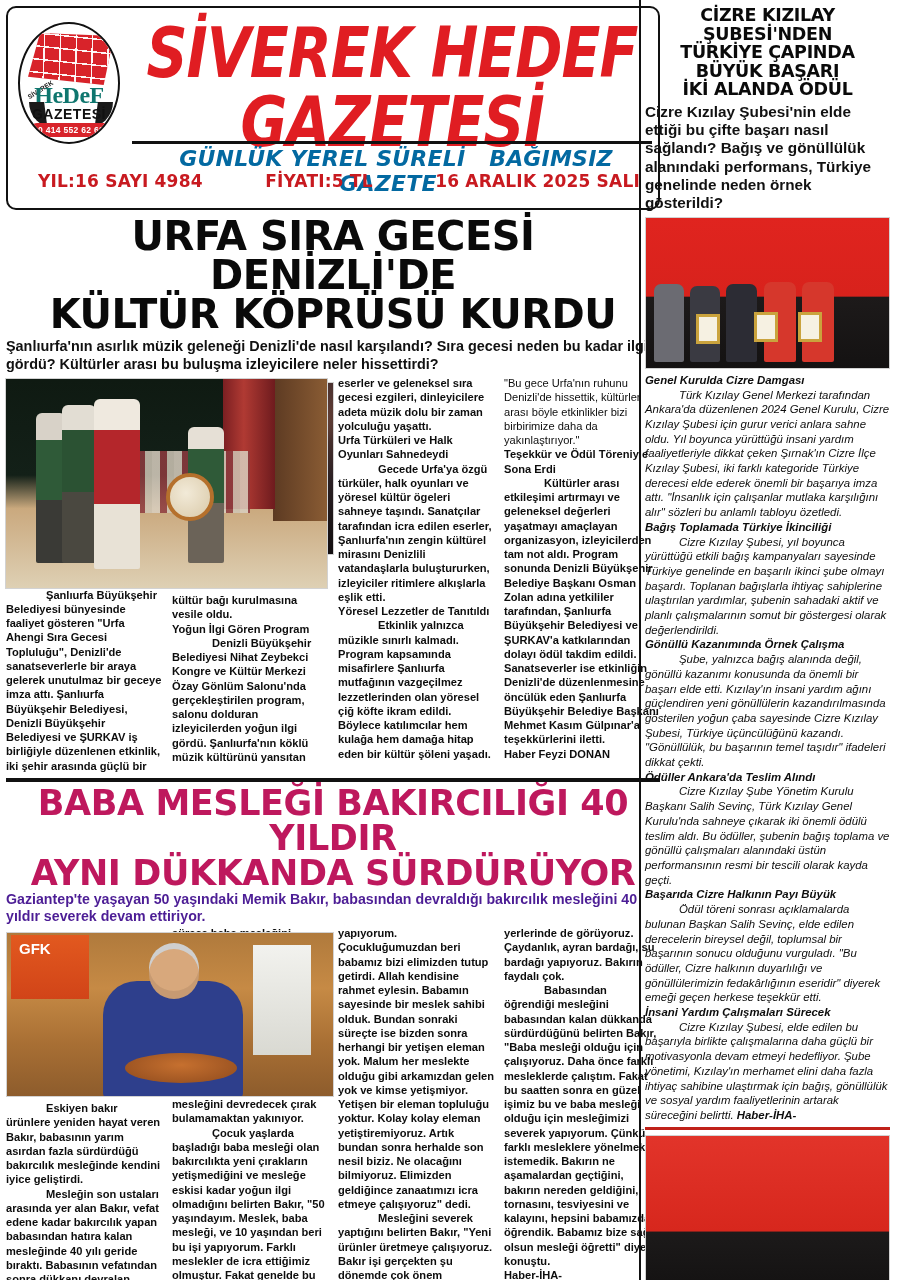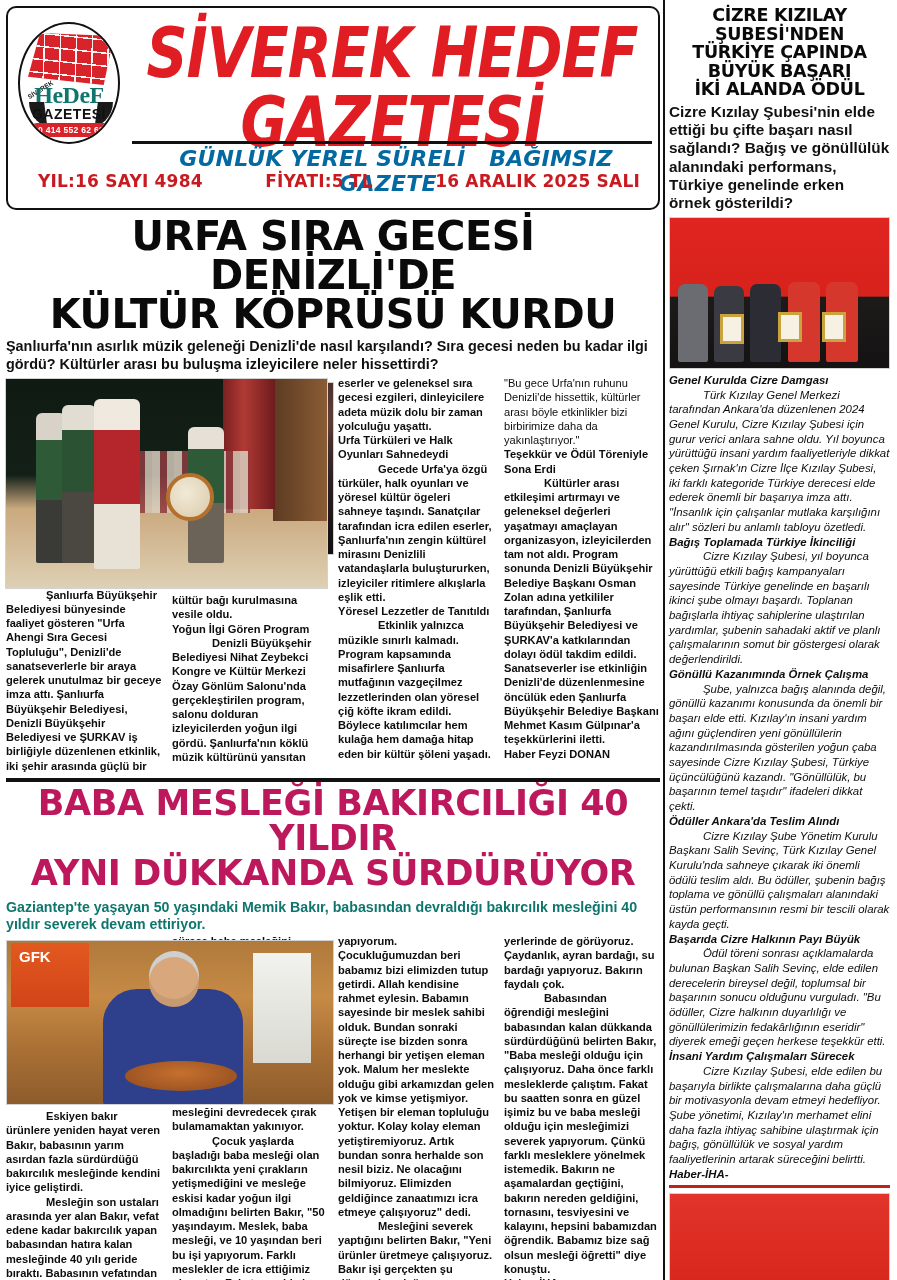--- a/index.html
+++ b/index.html
@@ -359,32 +359,32 @@
     margin-top: 4px;
     text-align: center;
     font-family: "DejaVu Sans", sans-serif;
     font-weight: bold;
     font-size: 35px;
     line-height: 1.0;
     color: #be185d;
     letter-spacing: -.4px;
   }
   .lead2-deck {
-    margin-top: 8px;
+    margin-top: 0;
     font-weight: bold;
     font-size: 14.2px;
     line-height: 1.24;
-    color: #0f766e;
+    color: #4c1d95;
   }
 
   
   #right-col {
     position: absolute;
     right: 0; top: 0;
-    width: 234px;
+    width: 258px;
     height: 1280px;
     padding: 6px 7px 6px 4px;
     border-left: 2px solid #111;
   }
   .side-head {
     text-align: center;
     font-family: "DejaVu Sans", sans-serif;
     font-weight: bold;
     font-size: 17.5px;
     line-height: 1.06;
@@ -507,21 +507,21 @@
       </div>
     </div>
   </div>
 
   <div id="right-col">
     <div class="side-head">
       <div>CİZRE KIZILAY ŞUBESİ'NDEN</div>
       <div>TÜRKİYE ÇAPINDA BÜYÜK BAŞARI</div>
       <div>İKİ ALANDA ÖDÜL</div>
     </div>
-    <div class="side-deck">Cizre Kızılay Şubesi'nin elde ettiği bu çifte başarı nasıl sağlandı? Bağış ve gönüllülük alanındaki performans, Türkiye genelinde erken örnek gösterildi?</div>
+    <div class="side-deck">Cizre Kızılay Şubesi'nin elde ettiği bu çifte başarı nasıl sağlandı? Bağış ve gönüllülük alanındaki performans, Türkiye genelinde neden örnek gösterildi?</div>
 
     <div class="photo photo-award1 sbox">
       <div class="figure" style="left:8px;width:30px;height:78px;background:#6b6b72;"></div>
       <div class="figure" style="left:44px;width:30px;height:76px;background:#3a3a42;"></div>
       <div class="figure" style="left:80px;width:31px;height:78px;background:#2c2c34;"></div>
       <div class="figure" style="left:118px;width:32px;height:80px;background:#d6372c;"></div>
       <div class="figure" style="left:156px;width:32px;height:80px;background:#d6372c;"></div>
       <div class="cert" style="left:50px;bottom:24px;width:24px;height:30px;"></div>
       <div class="cert" style="left:108px;bottom:26px;width:24px;height:30px;"></div>
       <div class="cert" style="left:152px;bottom:26px;width:24px;height:30px;"></div>

